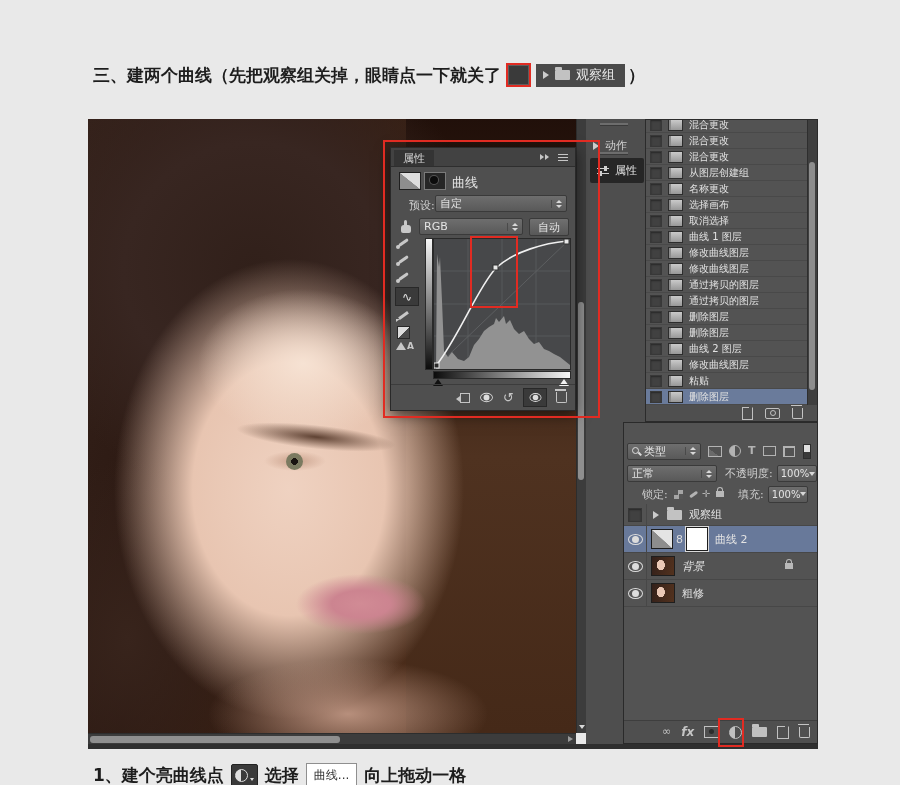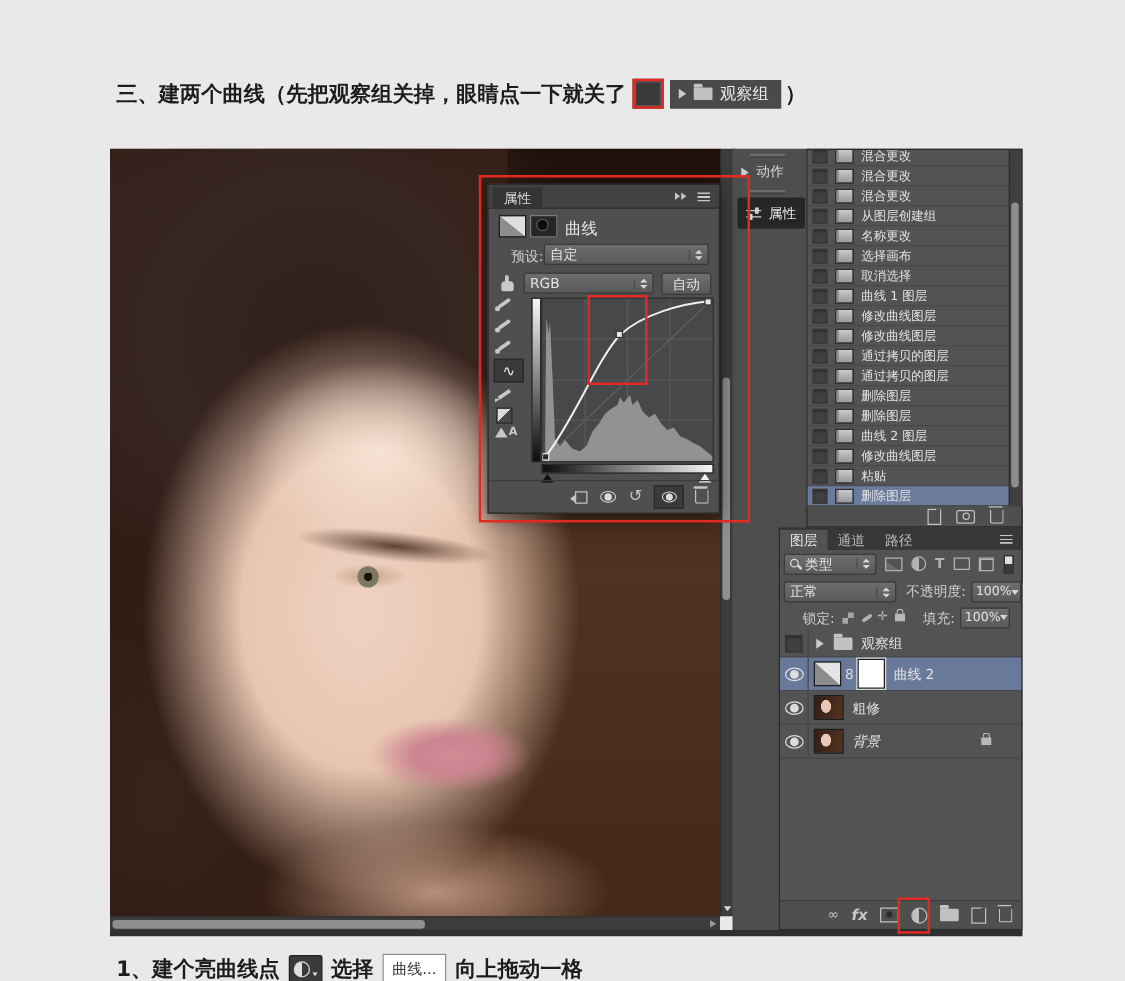--- a/index.html
+++ b/index.html
@@ -212,21 +212,21 @@
     <div class="vs-arrow tri-d"></div>
   </div>
   <div class="abs hscroll">
     <div class="hthumb"></div>
     <div class="hs-arrow"></div>
   </div>
   <div class="abs bottomstrip"></div>
 
   <div class="abs dock">
     <div class="grip" style="top:4px;"></div>
-    <div class="dockbtn" style="left:7px;top:11px;">
+    <div class="dockbtn" style="left:7px;top:19px;">
       <span class="tri-r"></span>
       <span>动作</span>
     </div>
     <div class="grip" style="top:33px;"></div>
     <div class="dockbtn active" style="left:4px;top:39px;">
       <span class="slid-ic"></span>
       <span>属性</span>
     </div>
   </div>
 
@@ -328,26 +328,20 @@
       <div class="thumb"></div>
     </div>
   </div>
   <div class="abs histbar">
     <span class="newdoc-ic"></span>
     <span class="cam-ic"></span>
     <span class="trash"></span>
   </div>
 
   <div class="abs layers">
-    <div class="tabbar">
-      <div class="ltab active">图层</div>
-      <div class="ltab">通道</div>
-      <div class="ltab">路径</div>
-      <div class="panelmenu" style="position:absolute;right:7px;"></div>
-    </div>
     <div class="filterrow">
       <div class="dropdown typedrop">
         <span class="mag"></span>
         <span class="dval">类型</span>
         <span class="ddsplit">
             <i class="up"></i>
             <i class="dn"></i>
           </span>
       </div>
       <span class="fic pic-ic"></span>
@@ -399,29 +393,29 @@
         <span class="cthumb"></span>
         <span class="link8">8</span>
         <span class="maskthumb"></span>
         <span class="lbl">曲线 2</span>
       </div>
       <div class="lrow" style="height:26px;">
         <span class="eyecell">
             <span class="eye"></span>
           </span>
         <span class="pthumb"></span>
-        <span class="lbl">粗修</span>
+        <span class="lbl" style="font-style:italic;">背景</span>
+        <span class="rlock lock"></span>
       </div>
       <div class="lrow" style="height:26px;">
         <span class="eyecell">
             <span class="eye"></span>
           </span>
         <span class="pthumb"></span>
-        <span class="lbl" style="font-style:italic;">背景</span>
-        <span class="rlock lock"></span>
+        <span class="lbl">粗修</span>
       </div>
     </div>
     <div class="botbar">
       <span class="link-ic">∞</span>
       <span class="fx-ic">fx</span>
       <span class="addmask-ic"></span>
       <span class="addadj-ic"></span>
       <span class="folder" style="background:#c0c0c0;"></span>
       <span class="newlayer-ic"></span>
       <span class="trash"></span>

